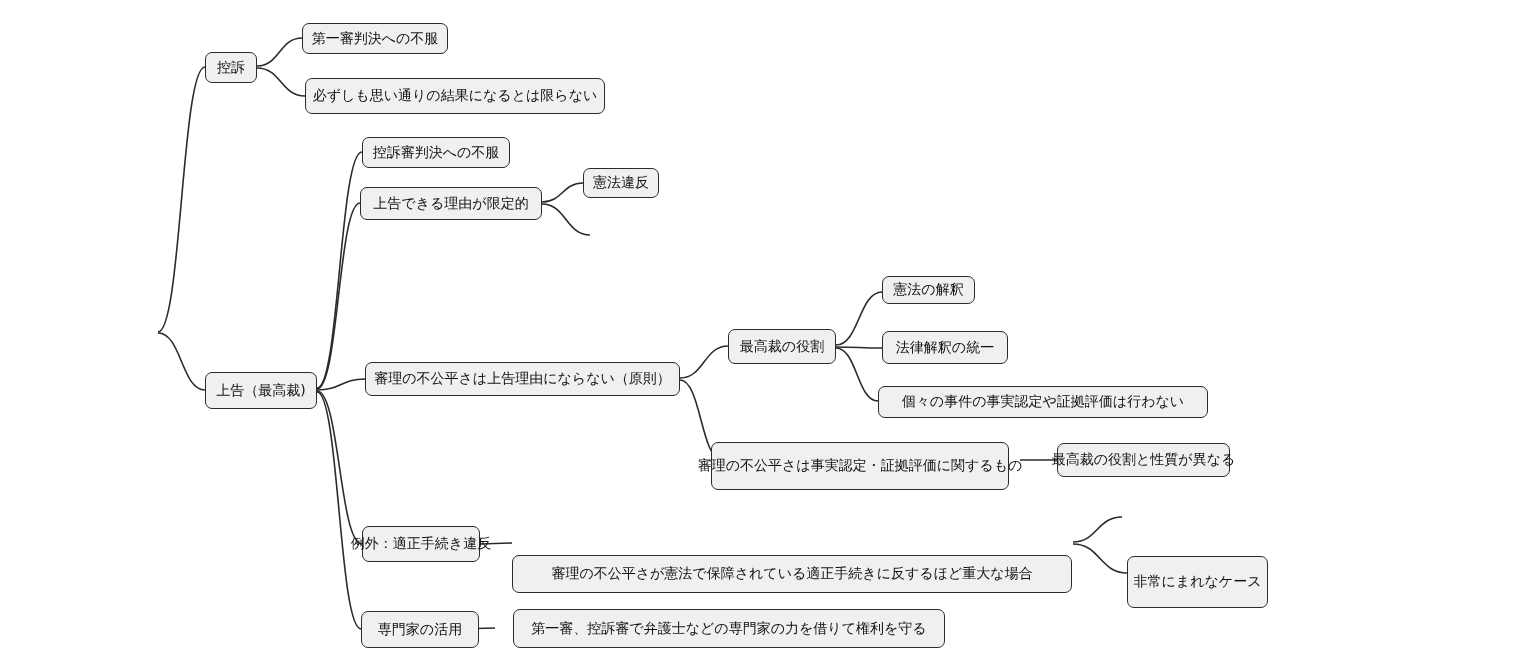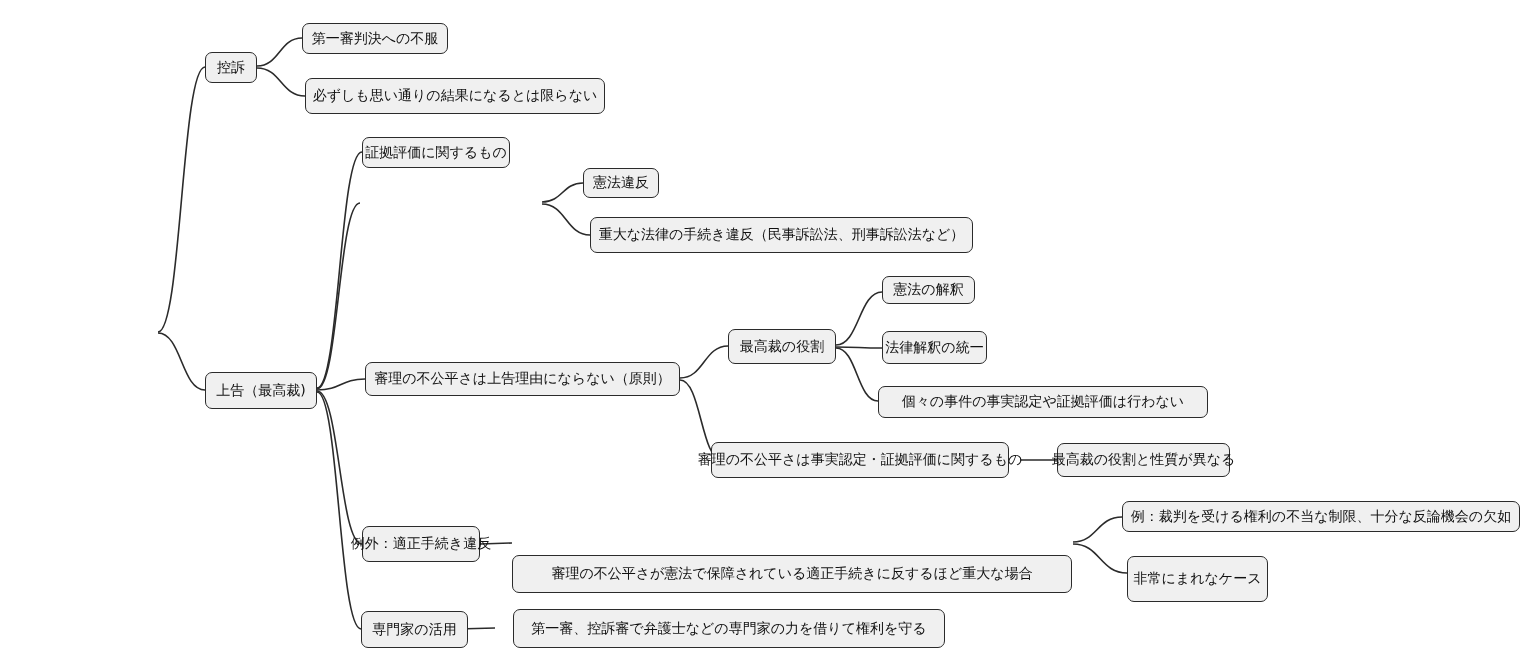--- a/index.html
+++ b/index.html
@@ -74,46 +74,45 @@
 
 
   <div class="node" style="left:205px;top:52px;width:52px;height:31px">控訴</div>
 
   <div class="node" style="left:302px;top:23px;width:146px;height:31px">第一審判決への不服</div>
 
   <div class="node" style="left:305px;top:78px;width:300px;height:36px">必ずしも思い通りの結果になるとは限らない</div>
 
   <div class="node" style="left:205px;top:372px;width:112px;height:37px">上告（最高裁)</div>
 
-  <div class="node" style="left:362px;top:137px;width:148px;height:31px">証拠評価に関するもの</div>
+  <div class="node" style="left:362px;top:137px;width:148px;height:31px">控訴審判決への不服</div>
 
+  <div class="node" style="left:360px;top:187px;width:182px;height:33px">上告できる理由が限定的</div>
 
   <div class="node" style="left:583px;top:168px;width:76px;height:30px">憲法違反</div>
 
-  <div class="node" style="left:590px;top:217px;width:383px;height:36px">重大な法律の手続き違反（民事訴訟法、刑事訴訟法など）</div>
 
   <div class="node" style="left:365px;top:362px;width:315px;height:34px">審理の不公平さは上告理由にならない（原則）</div>
 
   <div class="node" style="left:728px;top:329px;width:108px;height:35px">最高裁の役割</div>
 
   <div class="node" style="left:882px;top:276px;width:93px;height:28px">憲法の解釈</div>
 
-  <div class="node" style="left:882px;top:331px;width:105px;height:33px">法律解釈の統一</div>
+  <div class="node" style="left:882px;top:331px;width:126px;height:33px">法律解釈の統一</div>
 
   <div class="node" style="left:878px;top:386px;width:330px;height:32px">個々の事件の事実認定や証拠評価は行わない</div>
 
-  <div class="node" style="left:711px;top:442px;width:298px;height:36px">審理の不公平さは事実認定・証拠評価に関するもの</div>
+  <div class="node" style="left:711px;top:442px;width:298px;height:48px">審理の不公平さは事実認定・証拠評価に関するもの</div>
 
   <div class="node" style="left:362px;top:526px;width:118px;height:36px">例外：適正手続き違反</div>
 
   <div class="node" style="left:1057px;top:443px;width:173px;height:34px">最高裁の役割と性質が異なる</div>
 
   <div class="node" style="left:512px;top:555px;width:560px;height:38px">審理の不公平さが憲法で保障されている適正手続きに反するほど重大な場合</div>
 
-  <div class="node" style="left:1122px;top:501px;width:398px;height:31px">例：裁判を受ける権利の不当な制限、十分な反論機会の欠如</div>
 
-  <div class="node" style="left:1127px;top:556px;width:141px;height:46px">非常にまれなケース</div>
+  <div class="node" style="left:1127px;top:556px;width:141px;height:52px">非常にまれなケース</div>
 
-  <div class="node" style="left:361px;top:611px;width:107px;height:37px">専門家の活用</div>
+  <div class="node" style="left:361px;top:611px;width:118px;height:37px">専門家の活用</div>
 
   <div class="node" style="left:513px;top:609px;width:432px;height:39px">第一審、控訴審で弁護士などの専門家の力を借りて権利を守る</div>
 
 </div>
 
 </body></html>

